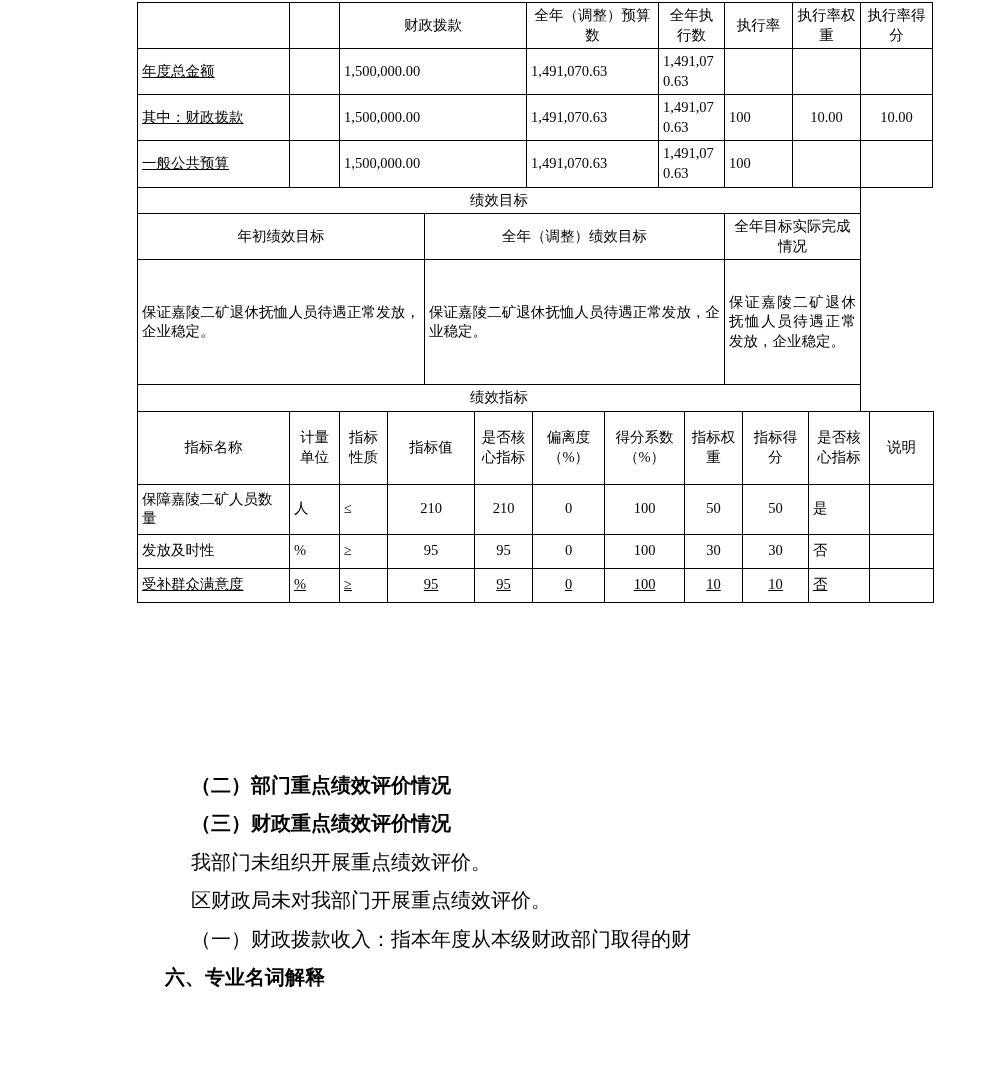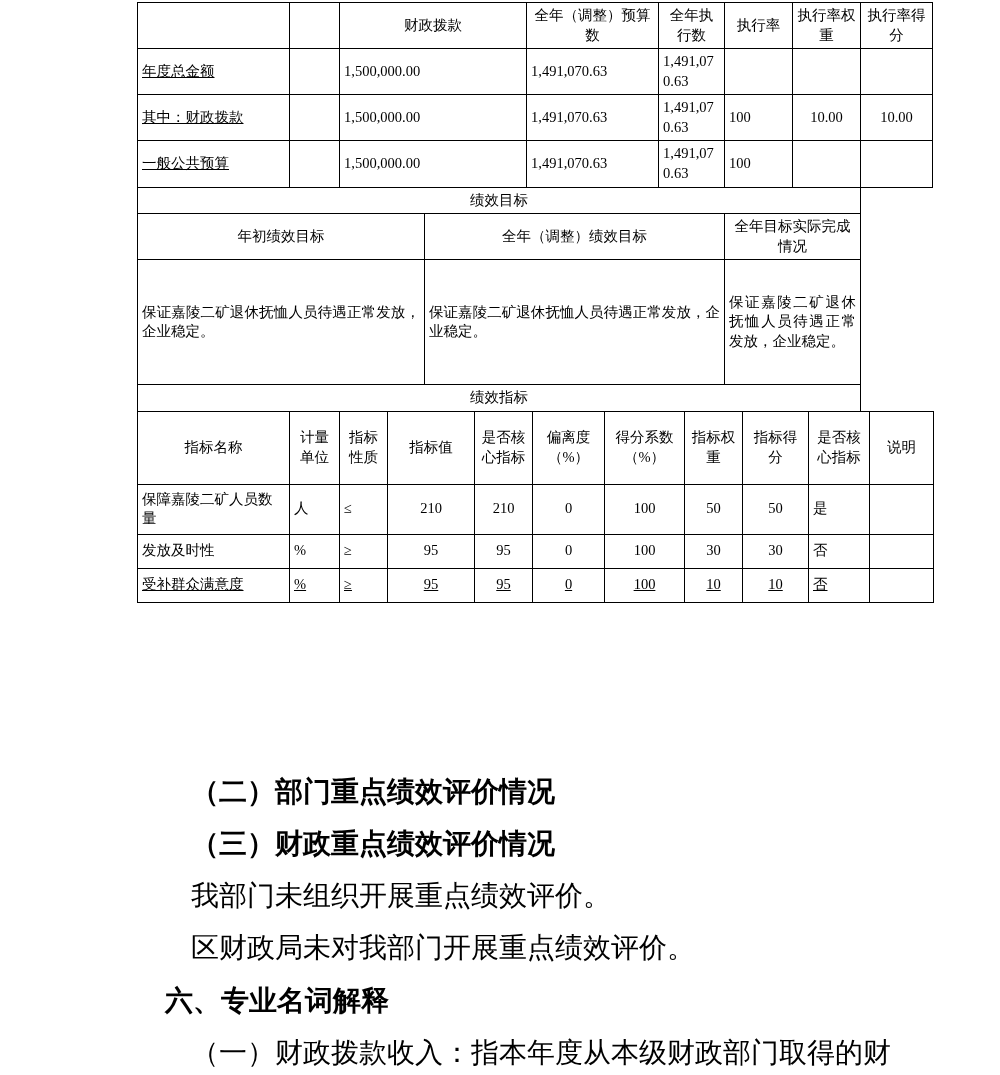--- a/index.html
+++ b/index.html
@@ -74,21 +74,21 @@
   .ind-row td { height: 26px; }
 
   
   .body-text {
     position: absolute;
     left: 137px;
     top: 768px;
     width: 800px;
   }
   .para {
-    font-size: 28px;
+    font-size: 20px;
     line-height: 1.72;
     margin: 0 0 4px 0;
     text-indent: 0;
     white-space: nowrap;
   }
   .para.indent2 { padding-left: 54px; }
   .para.indent1 { padding-left: 54px; }
   .para.heading {
     font-weight: bold;
     padding-left: 28px;
@@ -253,17 +253,17 @@
       </tr>
     </tbody>
       </table>
   </div>
 
   <div class="body-text">
     <p class="para indent2 b">（二）部门重点绩效评价情况</p>
     <p class="para indent2 b">（三）财政重点绩效评价情况</p>
     <p class="para indent1">我部门未组织开展重点绩效评价。</p>
     <p class="para indent1">区财政局未对我部门开展重点绩效评价。</p>
+    <p class="para indent2">（一）财政拨款收入：指本年度从本级财政部门取得的财</p>
     <p class="para heading">六、专业名词解释</p>
-    <p class="para indent2">（一）财政拨款收入：指本年度从本级财政部门取得的财</p>
   </div>
 
 </div>
 
 </body></html>

